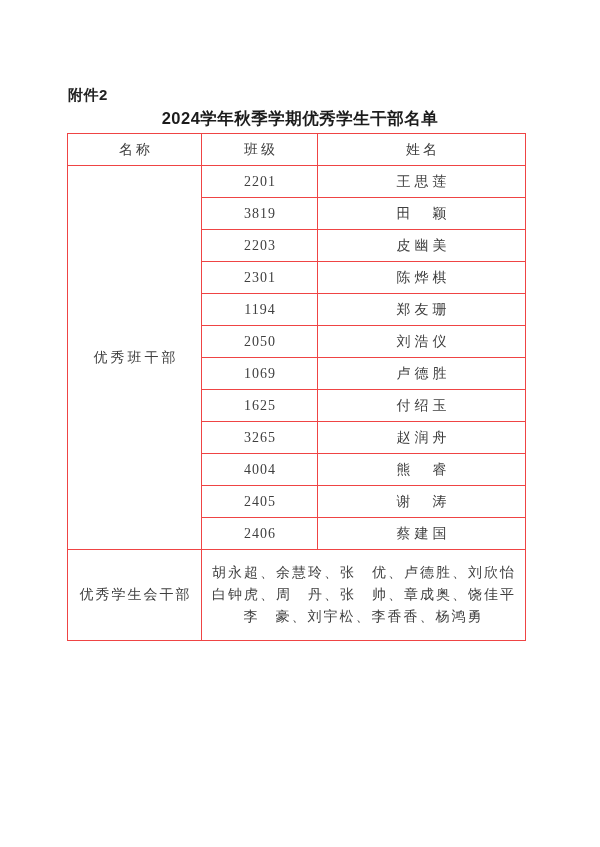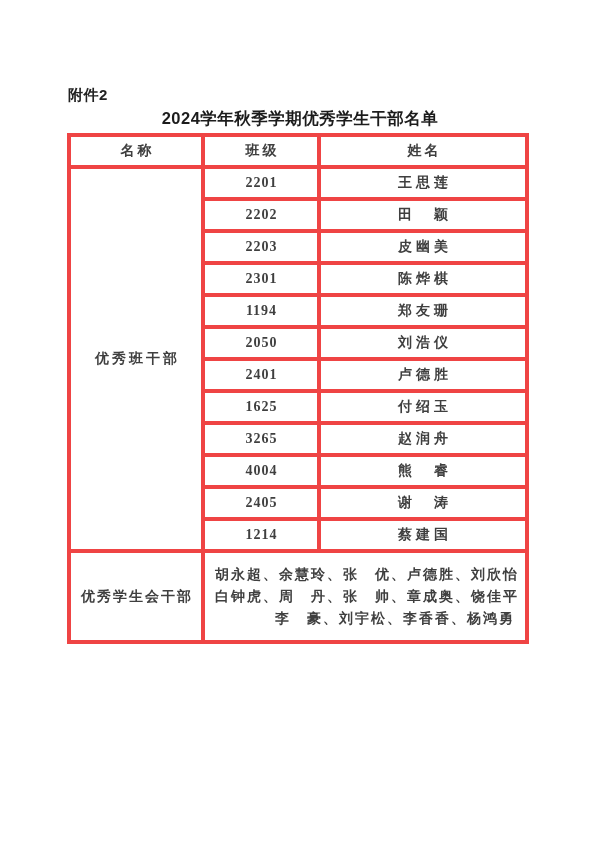--- a/index.html
+++ b/index.html
@@ -40,24 +40,24 @@
     left: 67px; top: 133px;
     width: 458px;
     border-collapse: collapse;
     table-layout: fixed;
     font-size: 14px;
   }
   table.roster col.c1 { width: 134px; }
   table.roster col.c2 { width: 116px; }
   table.roster col.c3 { width: 208px; }
   table.roster th, table.roster td {
-    border: 4px solid #ef4444;
+    border: 1px solid #ef4444;
     text-align: center;
     vertical-align: middle;
-    font-weight: bold;
+    font-weight: normal;
     color: #3f3f3f;
   }
   table.roster thead th {
     height: 32px;
     letter-spacing: 3px;
     text-indent: 3px; 
   }
   table.roster td.class-cell {
     height: 32px;
     letter-spacing: 1px;
@@ -78,21 +78,21 @@
     letter-spacing: 2px;
     text-indent: 2px;
   }
   table.roster td.union-names-cell {
     height: 91px;
     padding: 4px 10px;
     letter-spacing: 2px;
   }
   table.roster td.union-names-cell div {
     line-height: 22px;
-    text-align: right;
+    text-align: center;
     white-space: nowrap;
   }
 </style>
 </head>
 <body>
 
 <div class="page">
 
   <div class="attachment">附件2</div>
 
@@ -111,61 +111,61 @@
         <th>姓名</th>
       </tr>
     </thead>
     <tbody>
         <tr>
           <td rowspan="12" class="cat-cell">优秀班干部</td>
           <td class="class-cell">2201</td>
           <td class="name-cell">王思莲</td>
         </tr>
         <tr>
-          <td class="class-cell">2202</td>
+          <td class="class-cell">3819</td>
           <td class="name-cell">田　颖</td>
         </tr>
         <tr>
           <td class="class-cell">2203</td>
           <td class="name-cell">皮幽美</td>
         </tr>
         <tr>
           <td class="class-cell">2301</td>
           <td class="name-cell">陈烨棋</td>
         </tr>
         <tr>
           <td class="class-cell">1194</td>
           <td class="name-cell">郑友珊</td>
         </tr>
         <tr>
           <td class="class-cell">2050</td>
           <td class="name-cell">刘浩仪</td>
         </tr>
         <tr>
-          <td class="class-cell">2401</td>
+          <td class="class-cell">1069</td>
           <td class="name-cell">卢德胜</td>
         </tr>
         <tr>
           <td class="class-cell">1625</td>
           <td class="name-cell">付绍玉</td>
         </tr>
         <tr>
           <td class="class-cell">3265</td>
           <td class="name-cell">赵润舟</td>
         </tr>
         <tr>
           <td class="class-cell">4004</td>
           <td class="name-cell">熊　睿</td>
         </tr>
         <tr>
           <td class="class-cell">2405</td>
           <td class="name-cell">谢　涛</td>
         </tr>
         <tr>
-          <td class="class-cell">1214</td>
+          <td class="class-cell">2406</td>
           <td class="name-cell">蔡建国</td>
         </tr>
       </tbody>
     <tbody>
       <tr>
         <td class="union-label-cell">优秀学生会干部</td>
         <td class="union-names-cell" colspan="2">
             <div>胡永超、余慧玲、张　优、卢德胜、刘欣怡</div>
             <div>白钟虎、周　丹、张　帅、章成奥、饶佳平</div>
             <div>李　豪、刘宇松、李香香、杨鸿勇</div>

